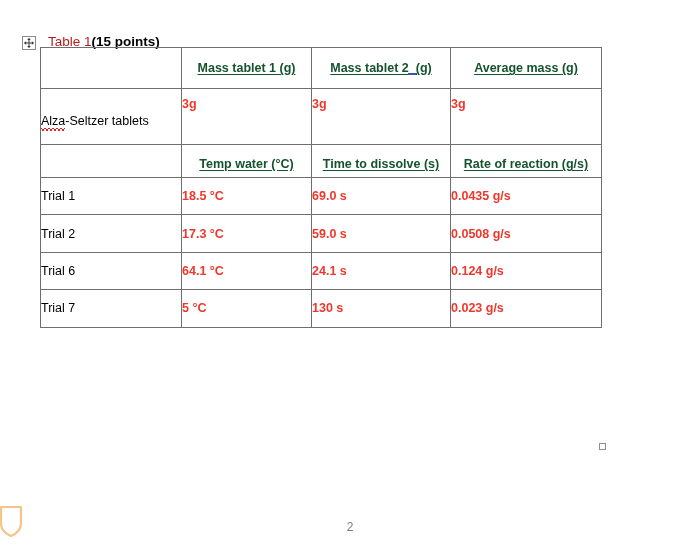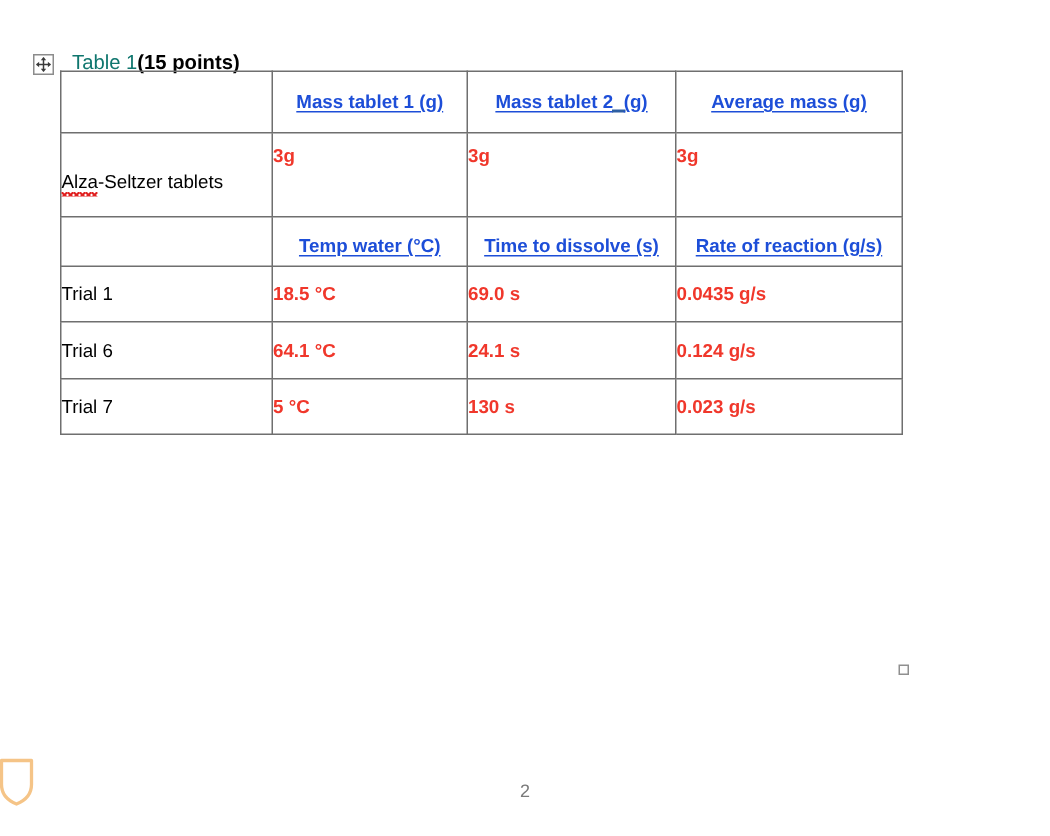--- a/index.html
+++ b/index.html
@@ -38,21 +38,21 @@
 
   
   .caption {
     position: absolute;
     left: 48px; top: 33px;
     font-size: 13.5px;
     line-height: 17px;
     white-space: nowrap;
   }
   .caption .cap-orange {
-    color: #0f766e;
+    color: #b91c1c;
     font-weight: normal;
   }
   .caption .cap-bold {
     color: #000000;
     font-weight: bold;
   }
 
   
   .tbl {
     position: absolute;
@@ -78,21 +78,21 @@
   .r-head  td { height: 41px; }
   .r-mass  td { height: 56px; }
   .r-head2 td { height: 33px; }
   .r-trial td { height: 37.4px; }
 
   
   .hdr {
     text-align: center;
     font-size: 12.5px;
     font-weight: bold;
-    color: #1d4ed8;
+    color: #14532d;
     vertical-align: top;
     padding-top: 9px;
   }
   .hdr .u {
     text-decoration: underline;
     text-underline-offset: 2px;
   }
   .r-head2 .hdr { padding-top: 6px; }
 
   .rowlabel {
@@ -233,20 +233,26 @@
         <td class="hdr"><span class="u">Rate of reaction (g/s)</span></td>
       </tr>
 
       <tr class="r-trial">
         <td class="rowlabel">Trial 1</td>
         <td class="val">18.5 °C</td>
         <td class="val">69.0 s</td>
         <td class="val">0.0435 g/s</td>
       </tr>
       <tr class="r-trial">
+        <td class="rowlabel">Trial 2</td>
+        <td class="val">17.3 °C</td>
+        <td class="val">59.0 s</td>
+        <td class="val">0.0508 g/s</td>
+      </tr>
+      <tr class="r-trial">
         <td class="rowlabel">Trial 6</td>
         <td class="val">64.1 °C</td>
         <td class="val">24.1 s</td>
         <td class="val">0.124 g/s</td>
       </tr>
       <tr class="r-trial">
         <td class="rowlabel">Trial 7</td>
         <td class="val">5 °C</td>
         <td class="val">130 s</td>
         <td class="val">0.023 g/s</td>

